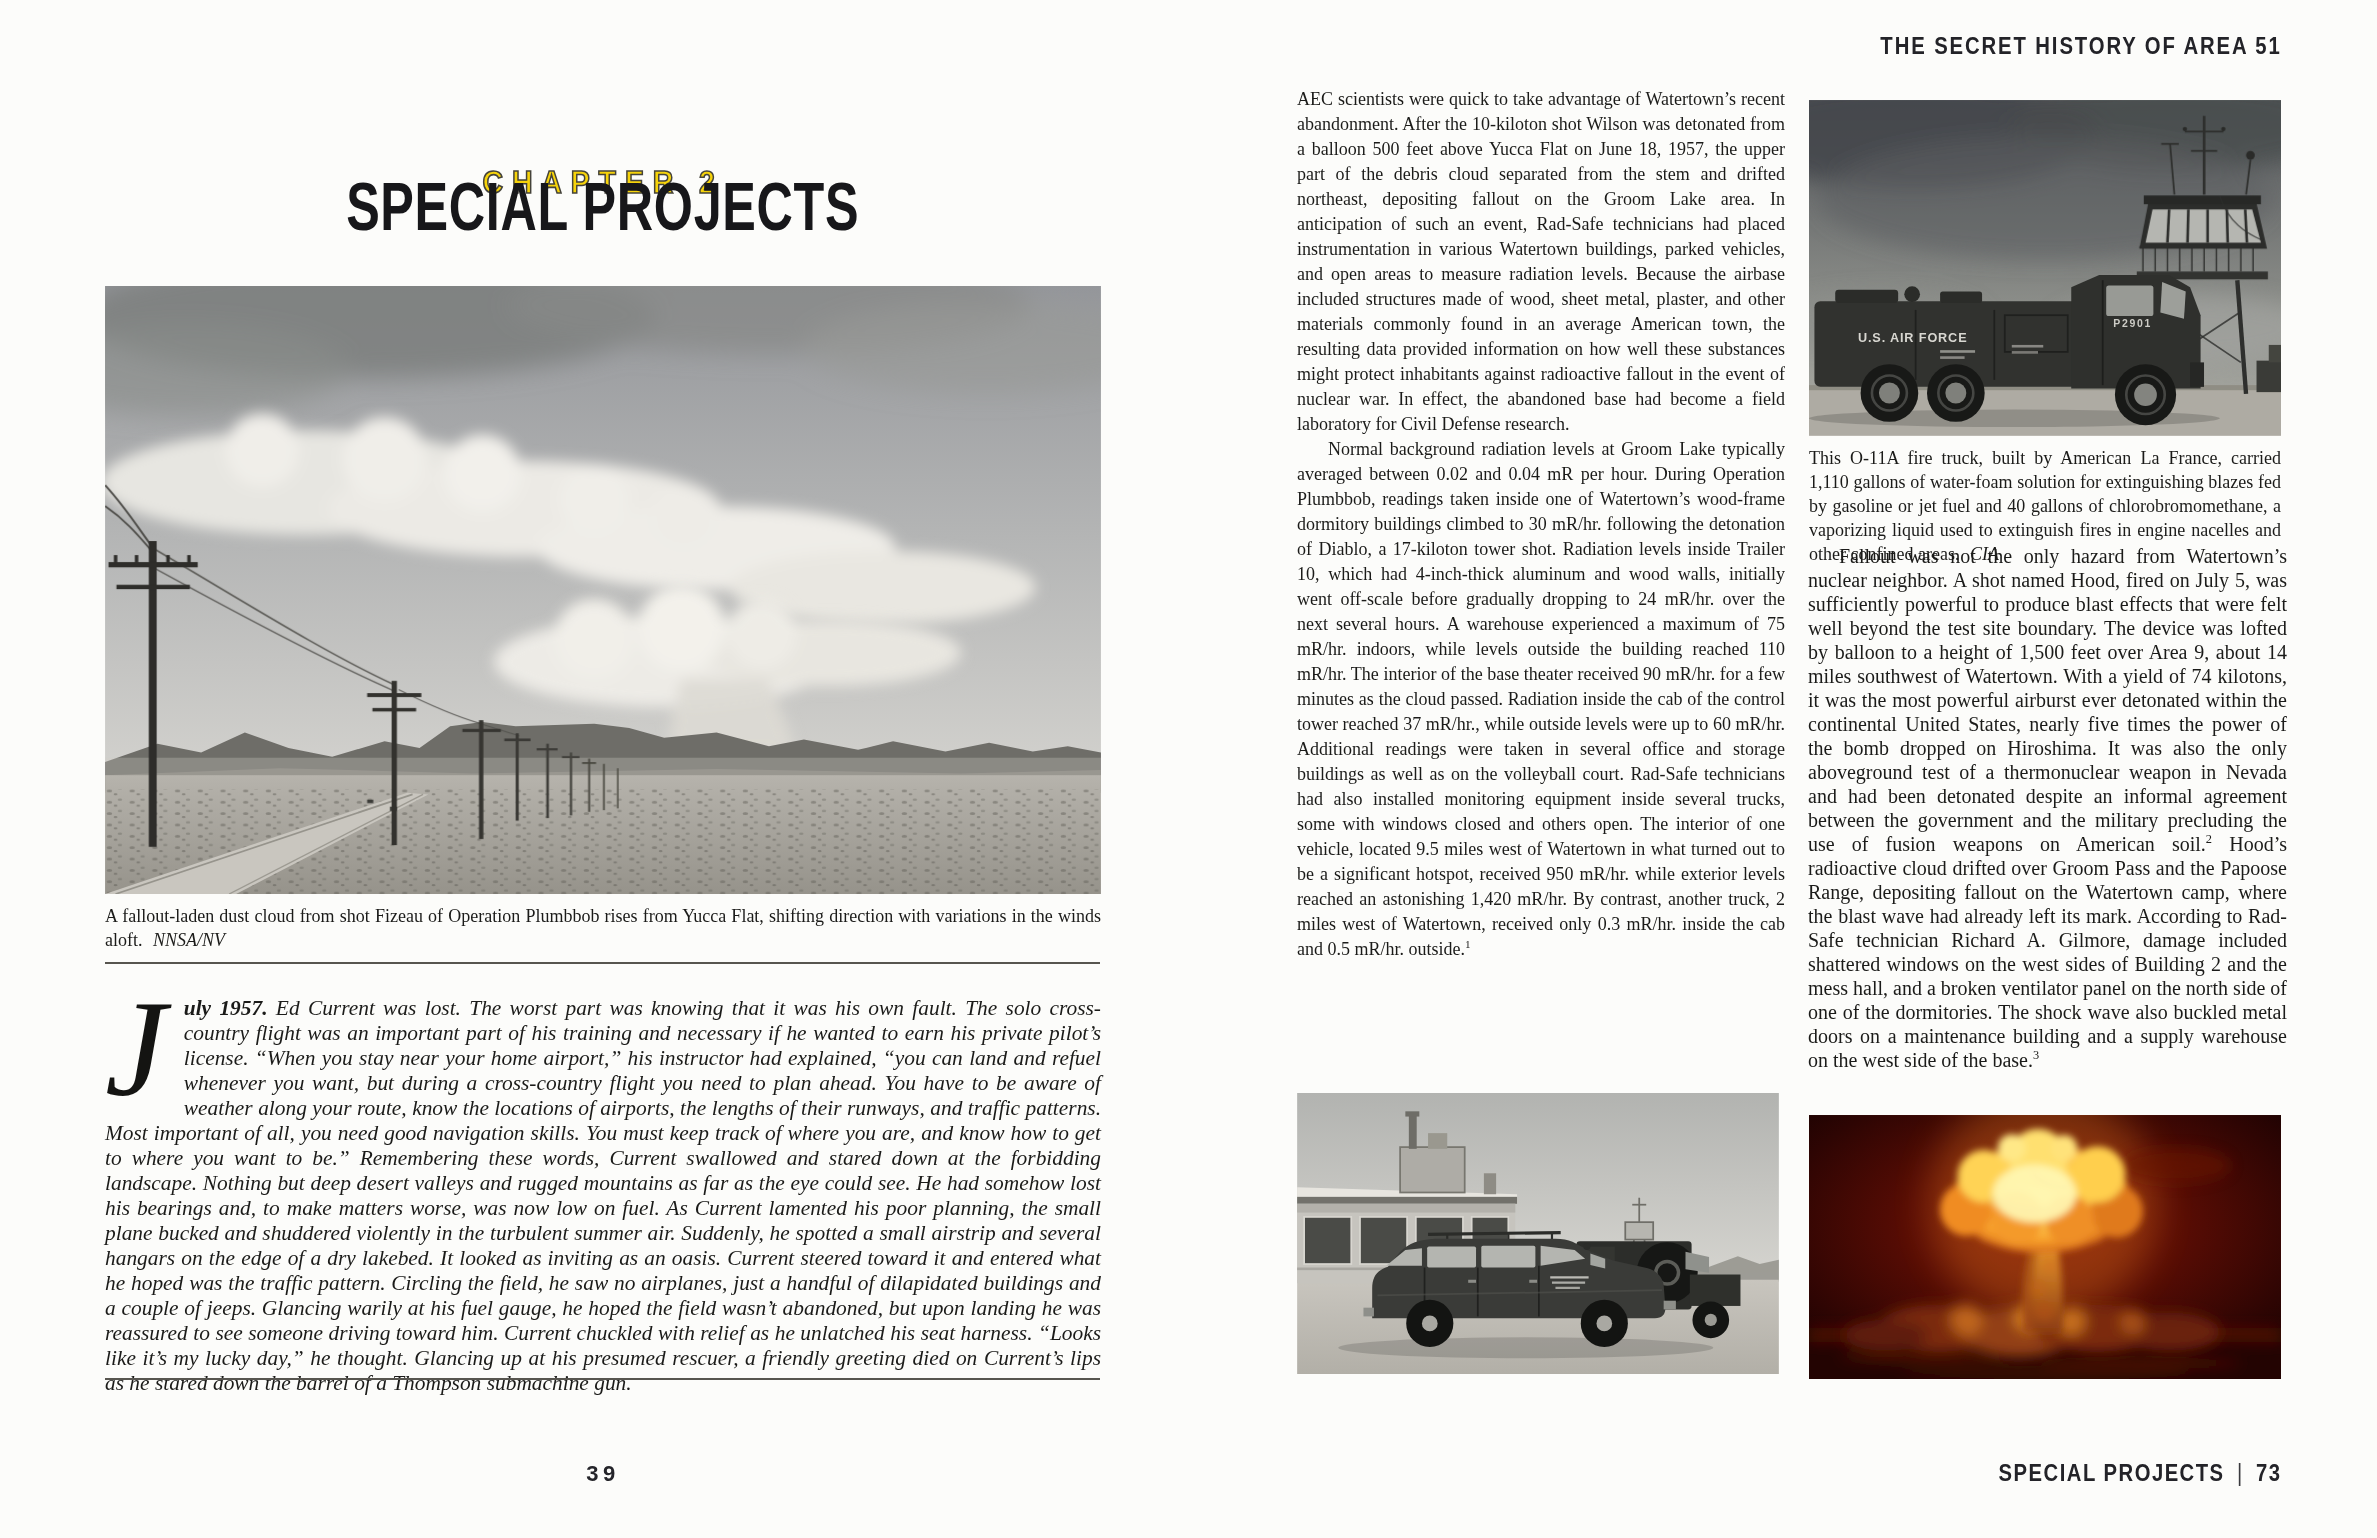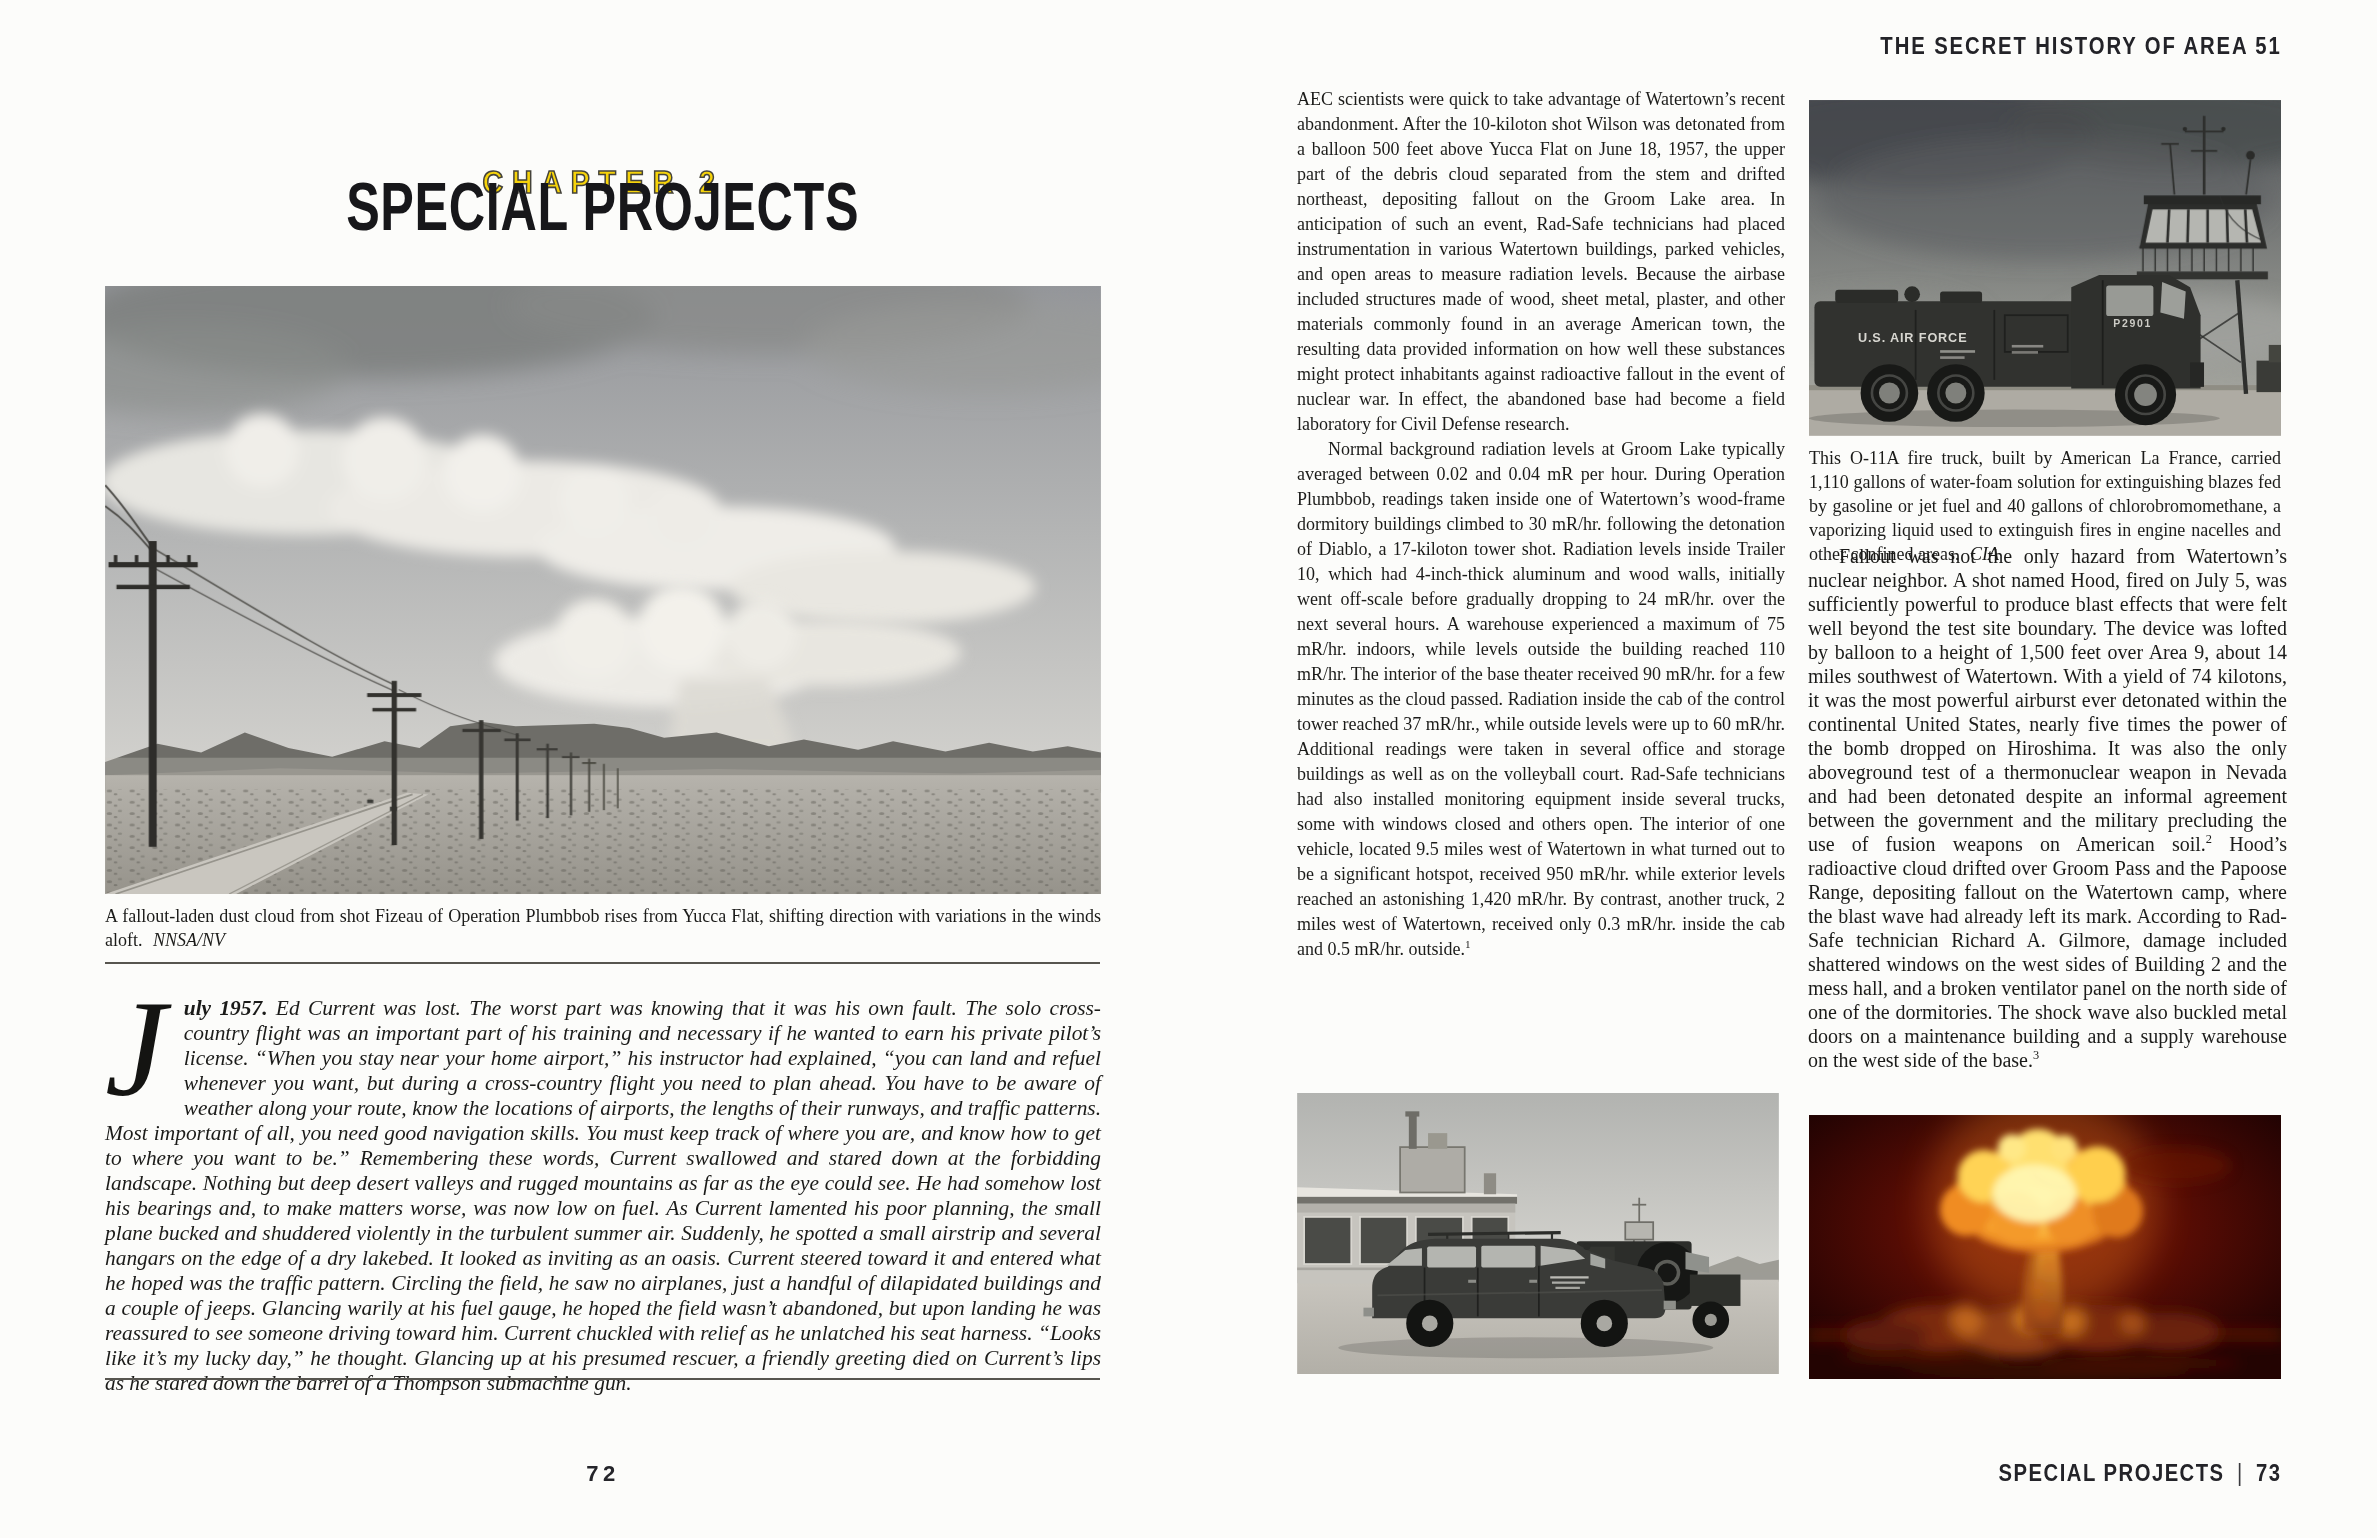--- a/index.html
+++ b/index.html
@@ -174,21 +174,21 @@
   </div>
 
   <div class="abs rule" style="left:105px;top:962px;width:995px;"></div>
 
   <p class="abs intro">
     <span class="dropcap">J</span><span class="lead">uly 1957.</span><span> Ed Current was lost. The worst part was knowing that it was his own fault. The solo cross-country flight was an important part of his training and necessary if he wanted to earn his private pilot’s license. “When you stay near your home airport,” his instructor had explained, “you can land and refuel whenever you want, but during a cross-country flight you need to plan ahead. You have to be aware of weather along your route, know the locations of airports, the lengths of their runways, and traffic patterns. Most important of all, you need good navigation skills. You must keep track of where you are, and know how to get to where you want to be.” Remembering these words, Current swallowed and stared down at the forbidding landscape. Nothing but deep desert valleys and rugged mountains as far as the eye could see. He had somehow lost his bearings and, to make matters worse, was now low on fuel. As Current lamented his poor planning, the small plane bucked and shuddered violently in the turbulent summer air. Suddenly, he spotted a small airstrip and several hangars on the edge of a dry lakebed. It looked as inviting as an oasis. Current steered toward it and entered what he hoped was the traffic pattern. Circling the field, he saw no airplanes, just a handful of dilapidated buildings and a couple of jeeps. Glancing warily at his fuel gauge, he hoped the field wasn’t abandoned, but upon landing he was reassured to see someone driving toward him. Current chuckled with relief as he unlatched his seat harness. “Looks like it’s my lucky day,” he thought. Glancing up at his presumed rescuer, a friendly greeting died on Current’s lips as he stared down the barrel of a Thompson submachine gun.</span>
   </p>
 
   <div class="abs rule" style="left:105px;top:1378px;width:995px;"></div>
 
-  <div class="abs pagenum-left">72</div>
+  <div class="abs pagenum-left">39</div>
 
   <div class="abs running-header">
     <span>THE SECRET HISTORY OF AREA 51</span>
   </div>
 
   <div class="abs body-text col1-text">
     <p><span>AEC scientists were quick to take advantage of Watertown’s recent abandonment. After the 10-kiloton shot Wilson was detonated from a balloon 500 feet above Yucca Flat on June 18, 1957, the upper part of the debris cloud separated from the stem and drifted northeast, depositing fallout on the Groom Lake area. In anticipation of such an event, Rad-Safe technicians had placed instrumentation in various Watertown buildings, parked vehicles, and open areas to measure radiation levels. Because the airbase included structures made of wood, sheet metal, plaster, and other materials commonly found in an average American town, the resulting data provided information on how well these substances might protect inhabitants against radioactive fallout in the event of nuclear war. In effect, the abandoned base had become a field laboratory for Civil Defense research.</span></p>
     <p class="p-indent"><span>Normal background radiation levels at Groom Lake typically averaged between 0.02 and 0.04 mR per hour. During Operation Plumbbob, readings taken inside one of Watertown’s wood-frame dormitory buildings climbed to 30 mR/hr. following the detonation of Diablo, a 17-kiloton tower shot. Radiation levels inside Trailer 10, which had 4-inch-thick aluminum and wood walls, initially went off-scale before gradually dropping to 24 mR/hr. over the next several hours. A warehouse experienced a maximum of 75 mR/hr. indoors, while levels outside the building reached 110 mR/hr. The interior of the base theater received 90 mR/hr. for a few minutes as the cloud passed. Radiation inside the cab of the control tower reached 37 mR/hr., while outside levels were up to 60 mR/hr. Additional readings were taken in several office and storage buildings as well as on the volleyball court. Rad-Safe technicians had also installed monitoring equipment inside several trucks, some with windows closed and others open. The interior of one vehicle, located 9.5 miles west of Watertown in what turned out to be a significant hotspot, received 950 mR/hr. while exterior levels reached an astonishing 1,420 mR/hr. By contrast, another truck, 2 miles west of Watertown, received only 0.3 mR/hr. inside the cab and 0.5 mR/hr. outside.</span><sup>1</sup></p>
   </div>
 

